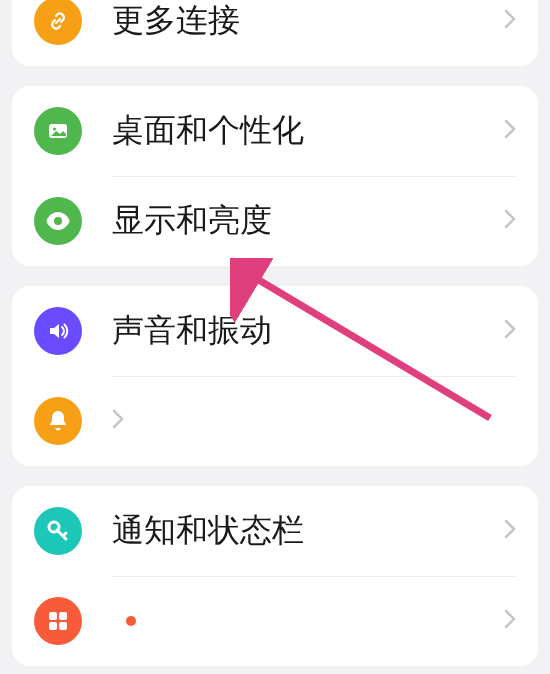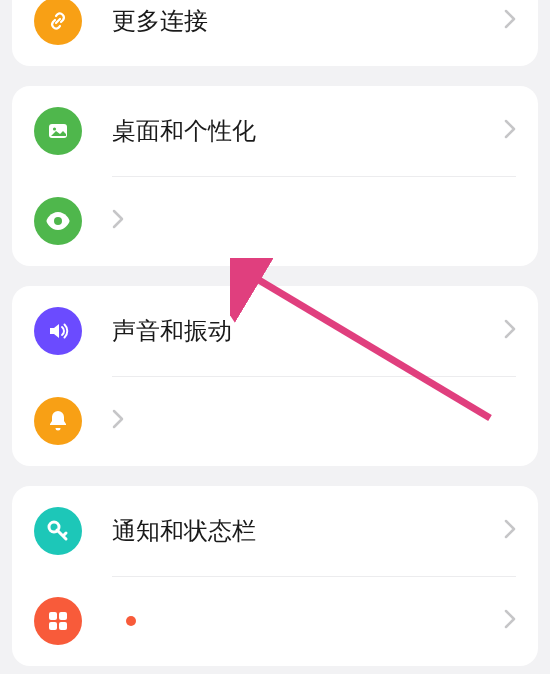--- a/index.html
+++ b/index.html
@@ -39,21 +39,21 @@
     border-radius: 50%;
     flex: 0 0 48px;
     display: flex;
     align-items: center;
     justify-content: center;
     margin-right: 30px;
   }
   .icon svg { display: block; }
   .label {
     flex: 1;
-    font-size: 24px;
+    font-size: 32px;
     color: #1a1a1a;
     font-weight: 400;
   }
   .chevron {
     flex: 0 0 auto;
     color: #c6c6c8;
   }
   .dot {
     width: 10px;
     height: 10px;
@@ -107,20 +107,21 @@
     </div>
   </div>
   <div class="row">
     <div class="sep"></div>
     <div class="icon" style="background:#4fb74c">
       <svg width="26" height="18" viewBox="0 0 26 18" fill="#fff">
         <path d="M13 0 C6 0 1.5 7 1.5 9 C1.5 11 6 18 13 18 C20 18 24.5 11 24.5 9 C24.5 7 20 0 13 0 Z" fill="#fff"></path>
         <circle cx="13" cy="9" r="4" fill="#4fb74c"></circle>
       </svg>
     </div>
+    <div class="label">显示和亮度</div>
     <div class="chevron">
       <svg width="12" height="20" viewBox="0 0 12 20">
           <path d="M2 2 L10 10 L2 18" stroke="#c6c6c8" stroke-width="2.5" fill="none" stroke-linecap="round" stroke-linejoin="round"></path>
         </svg>
     </div>
   </div>
 </div>
 
 <div class="group">
   <div class="row">

